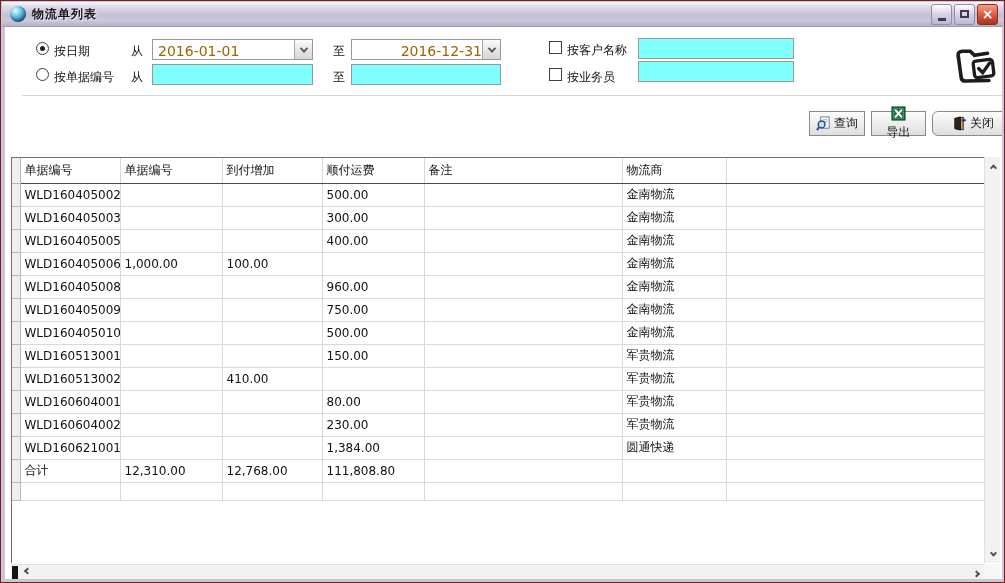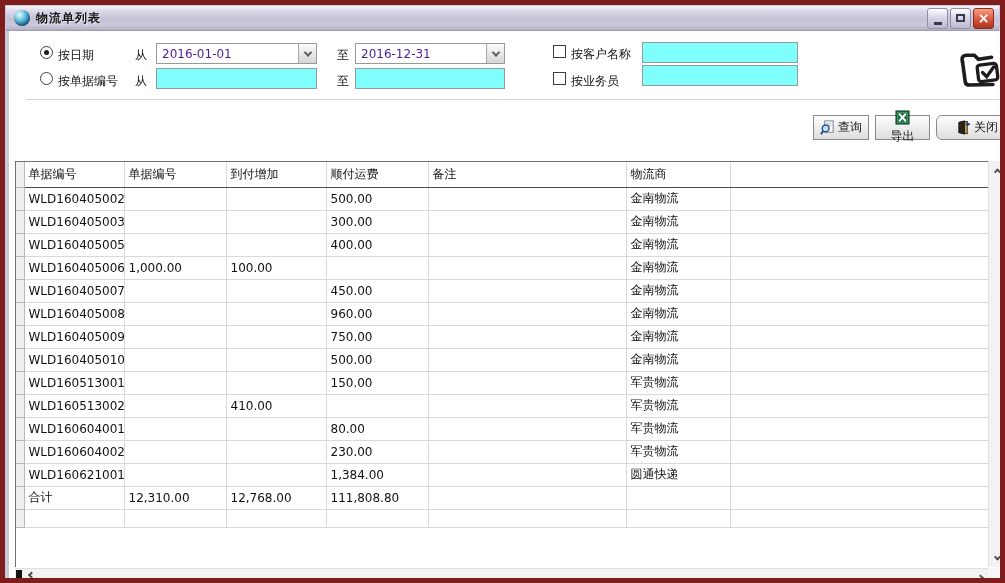--- a/index.html
+++ b/index.html
@@ -1,21 +1,21 @@
 <!DOCTYPE html>
 <html><head>
 <meta charset="utf-8">
 <style>
   * { margin:0; padding:0; box-sizing:border-box; }
   html,body { width:1005px; height:583px; font-family:"DejaVu Sans","Liberation Sans",sans-serif; }
   body { background:#8a8aa0; }
 
   .window {
     position:relative; width:1005px; height:583px;
-    background:#cac7da; border:5px solid #7f1d1d; overflow:hidden;
+    background:#cac7da; border:1px solid #7f1d1d; overflow:hidden;
   }
 
   
   .titlebar {
     position:absolute; left:1px; top:1px; right:1px; height:25px;
     background:linear-gradient(180deg,#fafafd 0%,#dedbea 18%,#c4c1d6 55%,#ccc9dc 78%,#b3b0c6 100%);
     display:flex; align-items:center; padding:0 5px;
     border-bottom:1px solid #9e9bb4;
   }
   .app-icon {
@@ -53,21 +53,21 @@
   .radio {
     position:absolute; width:13px; height:13px; border:1px solid #3f3f3f; border-radius:50%; background:#fff; cursor:pointer;
   }
   .radio.checked::after { content:''; display:block; width:5px; height:5px; margin:3px; border-radius:50%; background:#1f1f1f; }
   .checkbox {
     position:absolute; width:13px; height:13px; border:1px solid #3f3f3f; background:#fff; cursor:pointer;
   }
   .combo {
     position:absolute; height:21px; background:#fff; border:1px solid #989898; display:flex; cursor:pointer;
   }
-  .combo .val { flex:1; font-size:12px; color:#4c1d95; padding:3px 0 0 5px; overflow:hidden; }
+  .combo .val { flex:1; font-size:14px; color:#a16207; padding:3px 0 0 5px; overflow:hidden; }
   .combo .dbtn {
     width:18px; border-left:1px solid #a8a8a8;
     background:linear-gradient(#fbfbfb,#e4e4e4 60%,#d6d6d6);
     display:flex; align-items:center; justify-content:center;
   }
   .chev-down { width:6px; height:6px; border-right:2px solid #5a5a5a; border-bottom:2px solid #5a5a5a; transform:rotate(45deg) translate(-1px,-1px); }
   .cyan-input {
     position:absolute; height:21px; background:#80ffff; border:1px solid #989898;
     font-size:12px; padding:3px 4px; color:#111; outline:none;
   }
@@ -149,21 +149,21 @@
       <span class="flabel" style="left:32px; top:42px;">按单据编号</span>
 
       <span class="flabel" style="left:109px; top:16px;">从</span>
       <div class="combo" style="left:130px; top:12px; width:161px;">
         <span class="val">2016-01-01</span>
         <span class="dbtn">
             <span class="chev-down"></span>
           </span>
       </div>
       <span class="flabel" style="left:311px; top:16px;">至</span>
-      <div class="combo" style="left:329px; top:12px; width:150px;">
+      <div class="combo" style="left:329px; top:12px; width:150px;text-align:right;">
         <span class="val">2016-12-31</span>
         <span class="dbtn">
             <span class="chev-down"></span>
           </span>
       </div>
 
       <span class="flabel" style="left:109px; top:42px;">从</span>
       <input class="cyan-input" style="left: 130px; top: 37px; width: 161px;" value="">
       <span class="flabel" style="left:311px; top:42px;">至</span>
       <input class="cyan-input" style="left: 329px; top: 37px; width: 150px;" value="">
@@ -273,30 +273,20 @@
               <td>WLD160405006</td>
               <td class="r">1,000.00</td>
               <td class="r">100.00</td>
               <td></td>
               <td></td>
               <td>金南物流</td>
               <td></td>
             </tr>
             <tr>
               <td class="rowhdr"></td>
-              <td>WLD160405007</td>
-              <td></td>
-              <td></td>
-              <td class="r">450.00</td>
-              <td></td>
-              <td>金南物流</td>
-              <td></td>
-            </tr>
-            <tr>
-              <td class="rowhdr"></td>
               <td>WLD160405008</td>
               <td></td>
               <td></td>
               <td class="r">960.00</td>
               <td></td>
               <td>金南物流</td>
               <td></td>
             </tr>
             <tr>
               <td class="rowhdr"></td>

